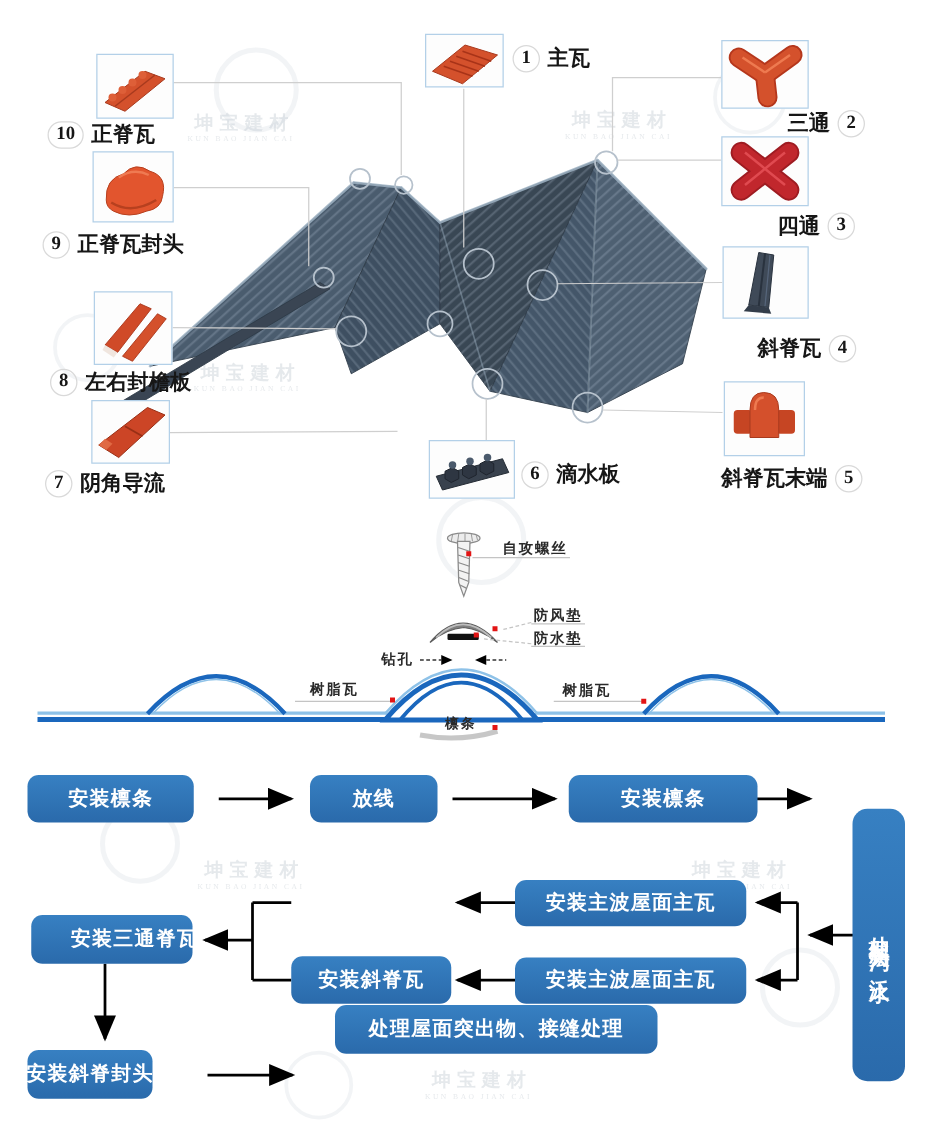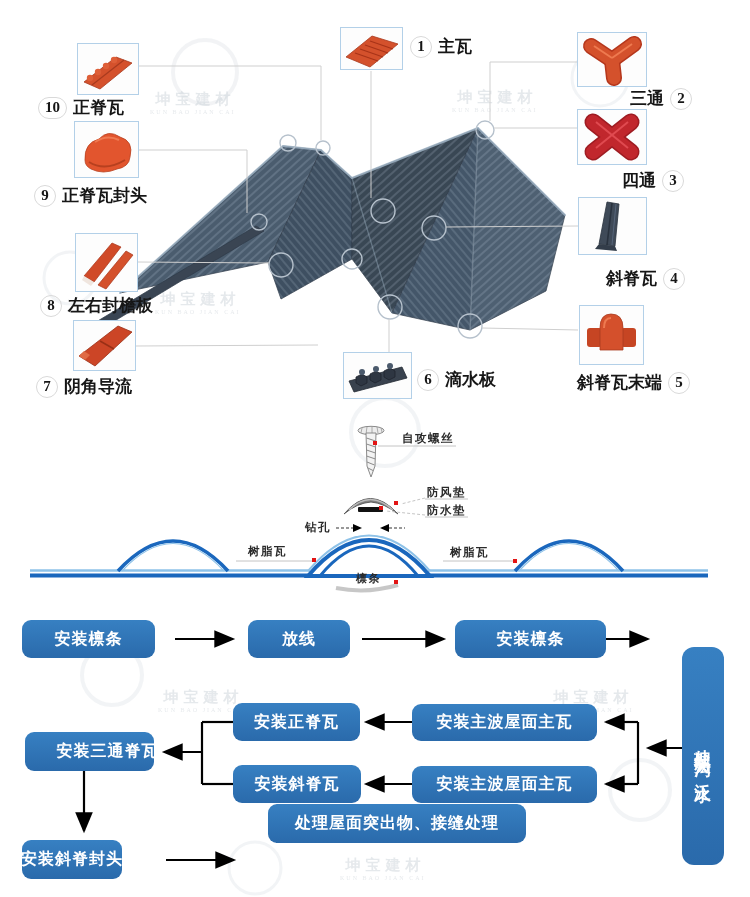--- a/index.html
+++ b/index.html
@@ -349,21 +349,20 @@
   <div class="dlabel" style="left:427px;top:503px;">防水垫</div>
   <div class="dlabel" style="left:305px;top:520px;">钻孔</div>
   <div class="dlabel" style="left:248px;top:544px;">树脂瓦</div>
   <div class="dlabel" style="left:450px;top:545px;">树脂瓦</div>
   <div class="dlabel" style="left:356px;top:571px;font-size:11px;">檩条</div>
 
   <div class="fbox" style="left:22px;top:620px;width:133px;height:38px;">安装檩条</div>
   <div class="fbox" style="left:248px;top:620px;width:102px;height:38px;">放线</div>
   <div class="fbox" style="left:455px;top:620px;width:151px;height:38px;">安装檩条</div>
   <div class="fbox fvert" style="left:682px;top:647px;width:42px;height:218px;">处理斜天沟、泛水</div>
-  <div class="fbox" style="left:233px;top:703px;width:127px;height:38px;">安装正脊瓦</div>
   <div class="fbox" style="left:412px;top:704px;width:185px;height:37px;">安装主波屋面主瓦</div>
   <div class="fbox" style="left:233px;top:765px;width:128px;height:38px;">安装斜脊瓦</div>
   <div class="fbox" style="left:412px;top:766px;width:185px;height:37px;">安装主波屋面主瓦</div>
   <div class="fbox" style="left:25px;top:732px;width:129px;height:39px;padding-left:36px;">安装三通脊瓦</div>
   <div class="fbox" style="left:22px;top:840px;width:100px;height:39px;">安装斜脊封头</div>
   <div class="fbox" style="left:268px;top:804px;width:258px;height:39px;">处理屋面突出物、接缝处理</div>
 
 </div>
 
 </body></html>

